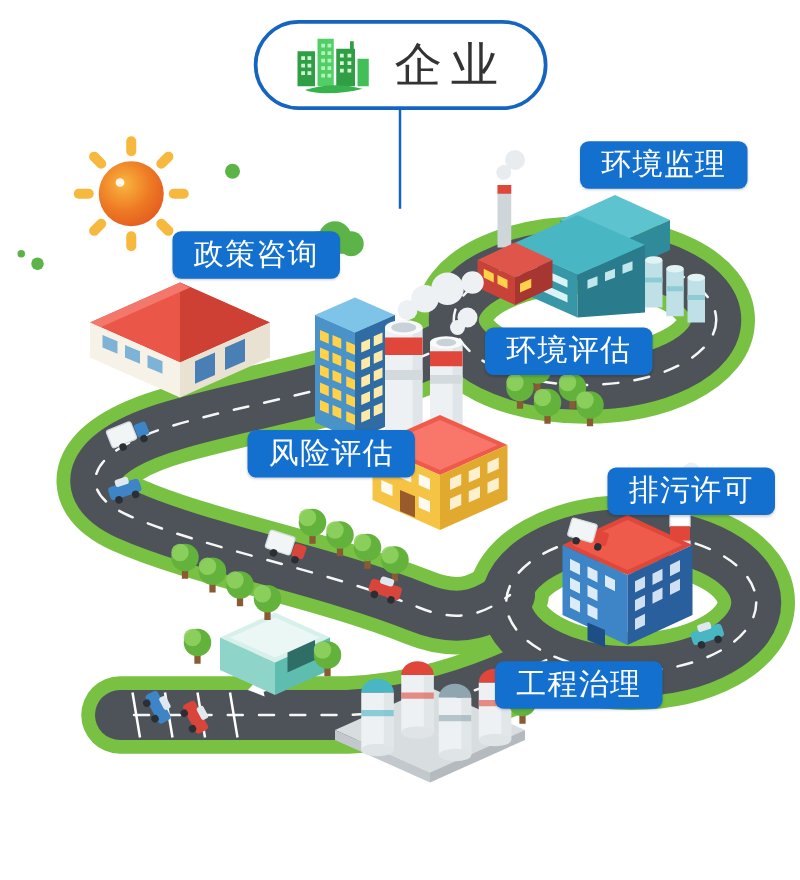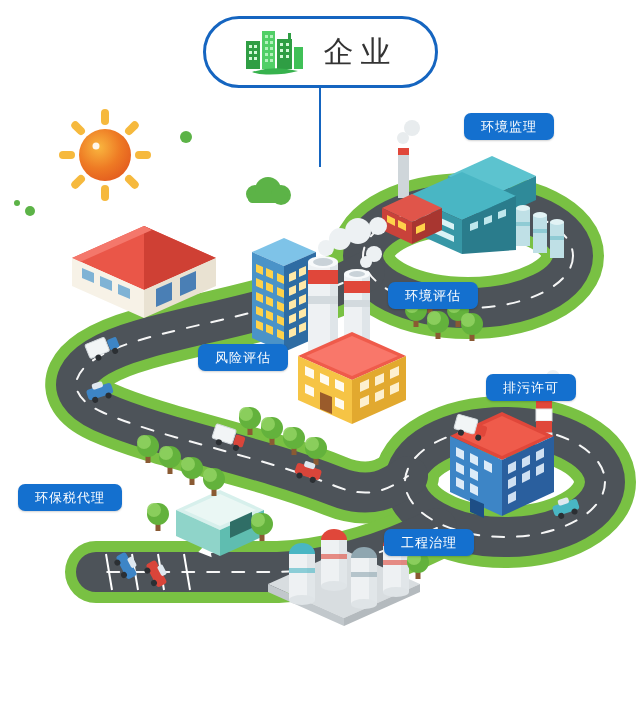--- a/index.html
+++ b/index.html
@@ -3,32 +3,32 @@
 <meta charset="utf-8">
 <style>
   html,body{margin:0;padding:0;background:#fff;}
   #stage{position:relative;width:640px;height:704px;background:#fff;overflow:hidden;
          font-family:"Liberation Sans","DejaVu Sans",sans-serif;}
   #scene{position:absolute;left:0;top:0;z-index:1;}
   .connector{position:absolute;left:319px;top:87px;width:2px;height:80px;background:#1565c0;z-index:2;}
   .badge{position:absolute;left:203px;top:16px;width:235px;height:72px;box-sizing:border-box;
          border:3px solid #1565c0;border-radius:40px;background:#fff;z-index:3;
          display:flex;align-items:center;justify-content:center;gap:14px;}
-  .badge-title{font-size:30px;color:#333;letter-spacing:7px;font-weight:500;padding-left:4px;}
-  .pill{position:absolute;z-index:5;background:#1470cf;color:#fff;font-size:13px;line-height:1;
+  .badge-title{font-size:38px;color:#333;letter-spacing:7px;font-weight:500;padding-left:4px;}
+  .pill{position:absolute;z-index:5;background:#1470cf;color:#fff;font-size:24px;line-height:1;
         padding:7px 17px;border-radius:7px;letter-spacing:1px;white-space:nowrap;
         box-shadow:0 1px 2px rgba(0,0,0,.18);}
   .p-env-supervision{left:464px;top:113px}
   .p-policy{left:138px;top:185px}
   .p-facility{left:52px;top:294px}
-  .p-env-assess{left:388px;top:282px}
+  .p-env-assess{left:388px;top:262px}
   .p-risk{left:198px;top:344px}
   .p-permit{left:486px;top:374px}
   .p-tax{left:18px;top:484px}
-  .p-engineering{left:384px;top:529px}
+  .p-engineering{left:396px;top:529px}
   .p-completion{left:162px;top:619px}
 </style>
 </head>
 <body>
 
 <div id="stage">
 
   <svg id="scene" width="640" height="704" viewBox="0 0 640 704">
     <defs>
       <radialGradient id="sunG" cx="38%" cy="35%" r="75%">
@@ -321,19 +321,19 @@
             <rect x="42" y="30" width="3" height="3"></rect>
         </g>
         <rect x="50" y="22" width="9" height="22" fill="#40c057"></rect>
         <path d="M8 47 Q 30 40 54 46 Q 40 50 22 49.5 Q 13 49 8 47 Z" fill="#37b24d"></path>
       </svg>
     </span>
     <span class="badge-title">企业</span>
   </div>
 
   <div class="pill p-env-supervision">环境监理</div>
+  <div class="pill p-policy">政策咨询</div>
   <div class="pill p-env-assess">环境评估</div>
   <div class="pill p-permit">排污许可</div>
   <div class="pill p-risk">风险评估</div>
-  <div class="pill p-tax">环保税代理</div>
   <div class="pill p-engineering">工程治理</div>
 
 </div>
 
 </body></html>

